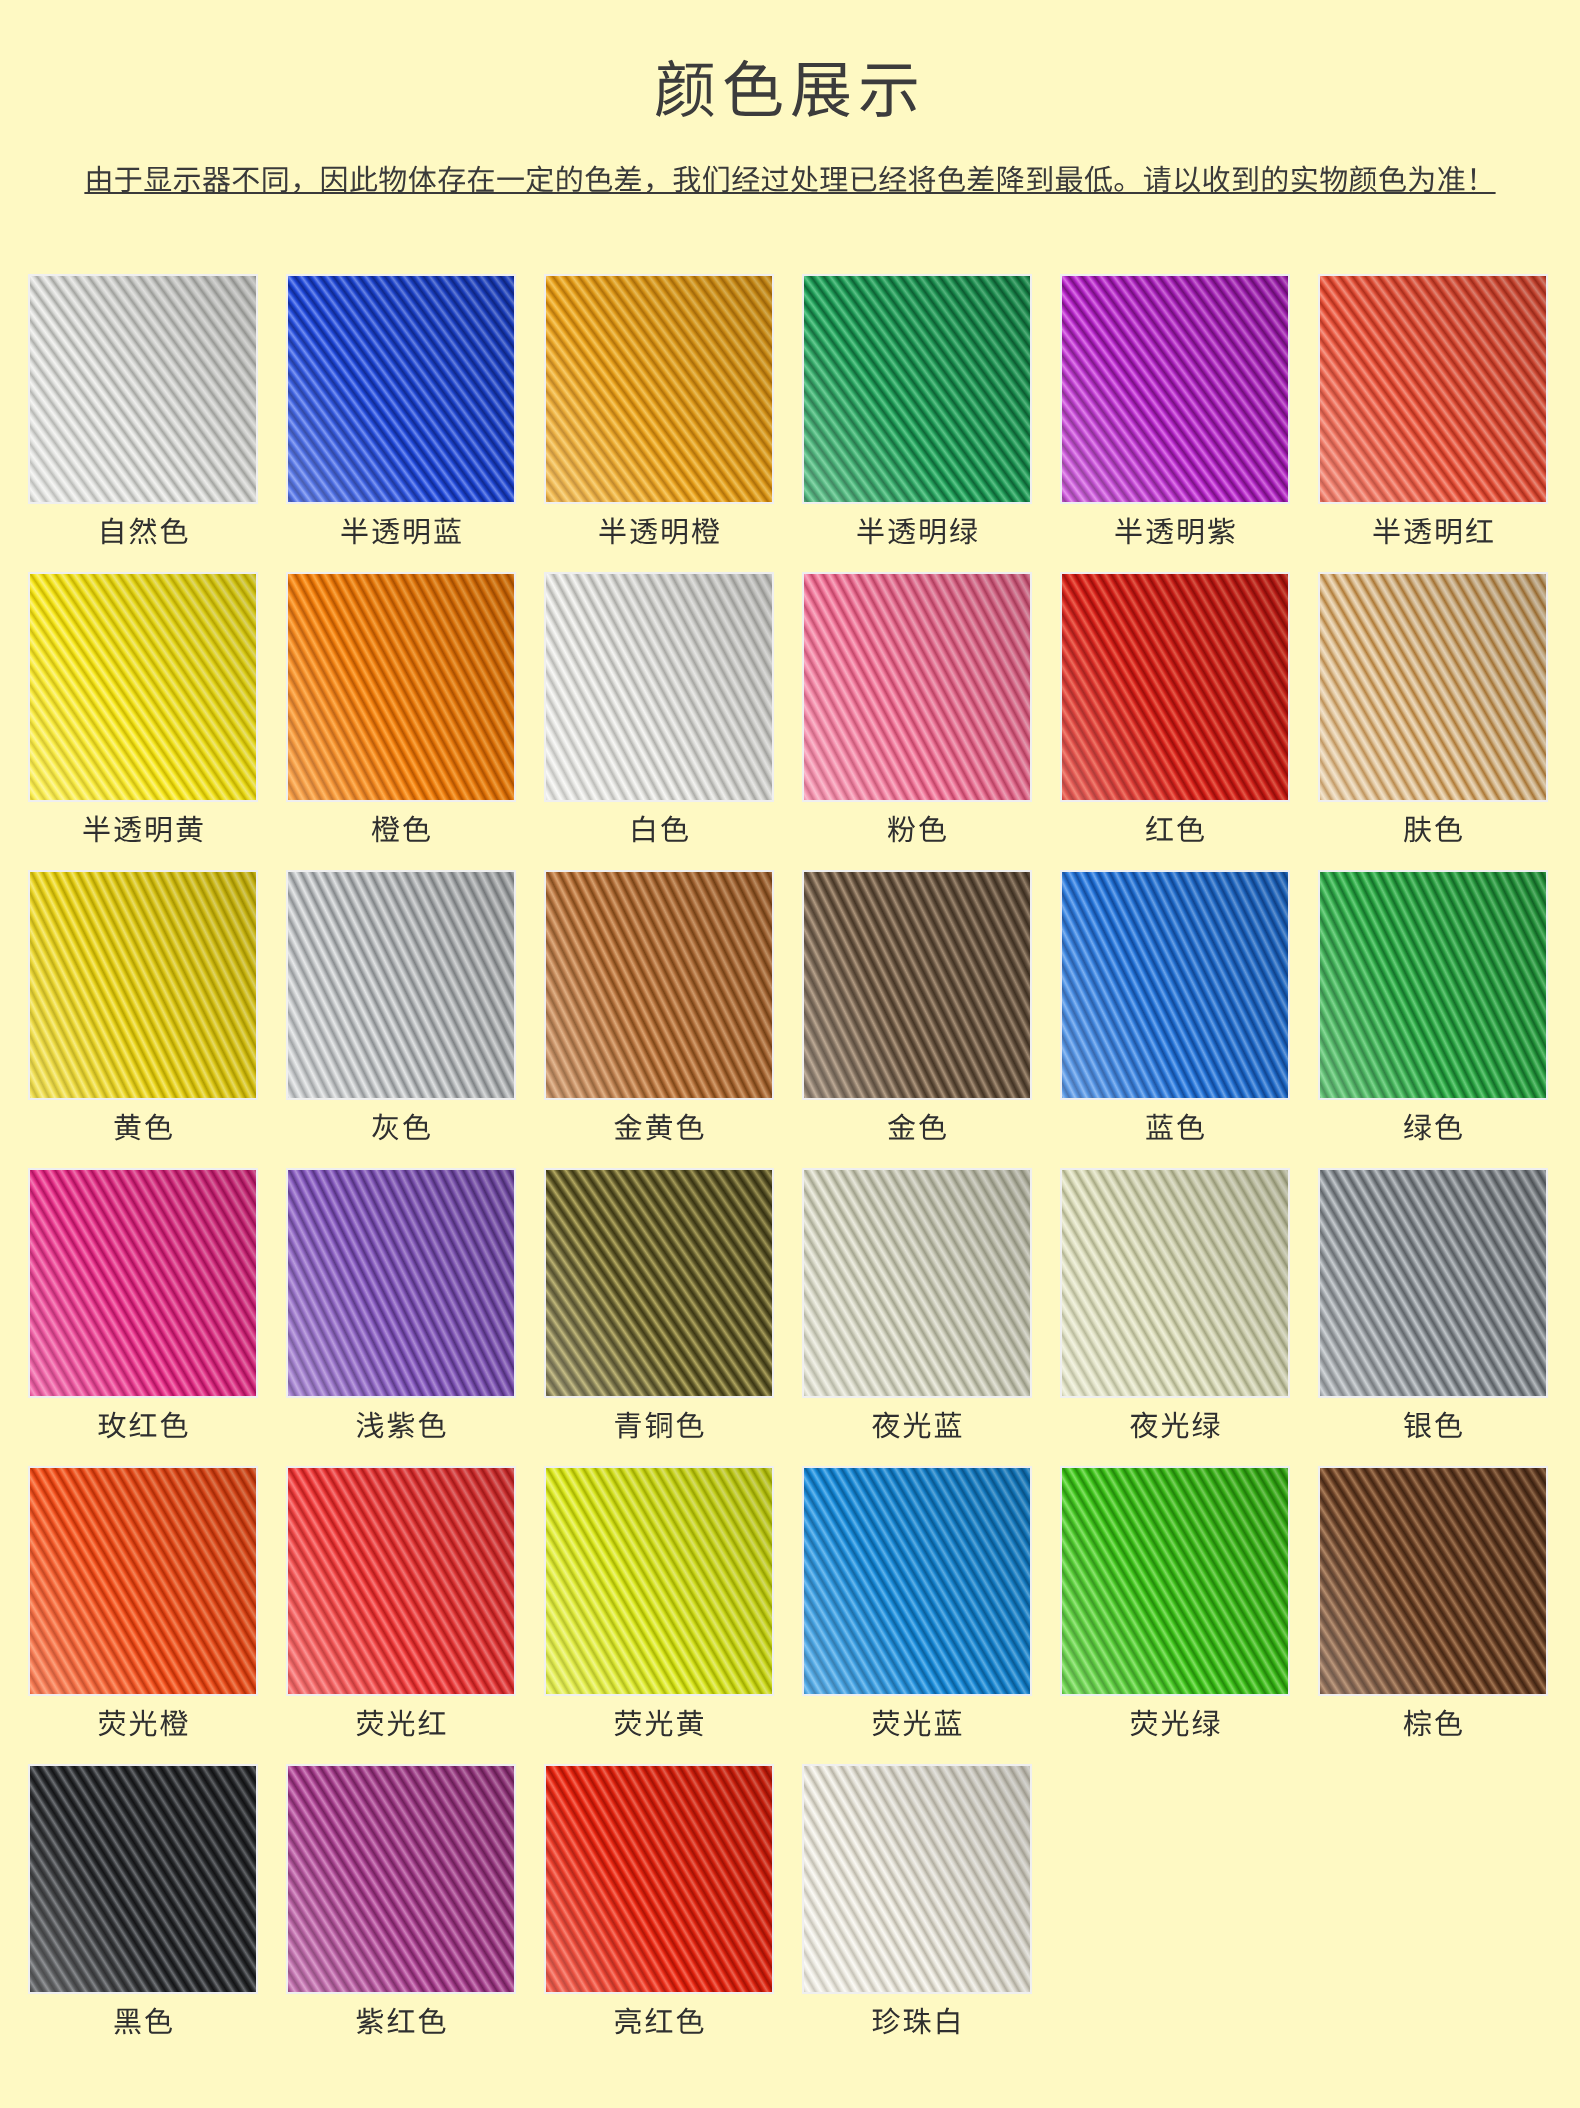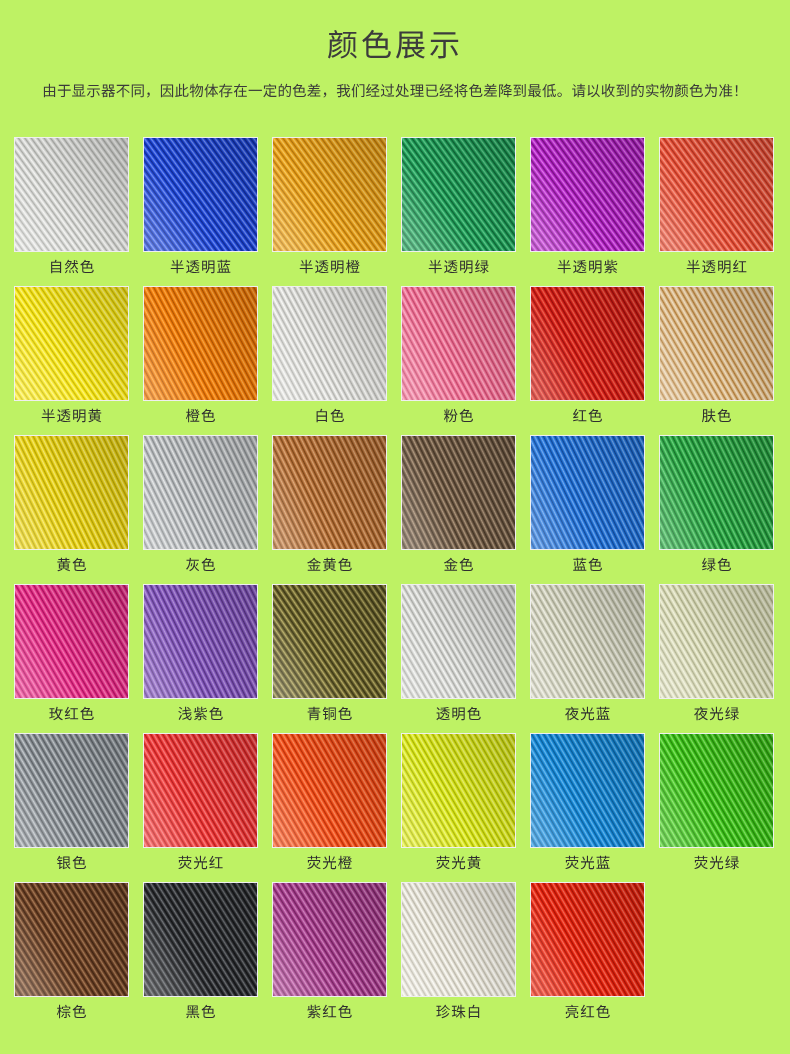--- a/index.html
+++ b/index.html
@@ -13,21 +13,21 @@
     height: 1054px;
     font-family: "Liberation Sans", "DejaVu Sans", sans-serif;
     color: #333333;
     overflow: hidden;
   }
 
   .page {
     width: 790px;
     height: 1054px;
     position: relative;
-    background: #bef264;
+    background: #fef9c3;
     box-sizing: border-box;
   }
 
   
   .header {
     text-align: center;
     padding-top: 26px;
   }
   .page-title {
     font-size: 31px;
@@ -37,20 +37,21 @@
     letter-spacing: 3px;
     margin: 0;
   }
   .page-subtitle {
     font-size: 14.5px;
     line-height: 22px;
     color: #3a3a3a;
     margin: 14px 0 4px 0;
     letter-spacing: 0.2px;
     white-space: nowrap;
+    text-decoration: underline;
   }
 
   
   .swatch-grid {
     position: absolute;
     left: 14px;
     top: 137px;
     width: 762px;
     display: grid;
     grid-template-columns: repeat(6, 116px);
@@ -245,56 +246,50 @@
         <div class="label">浅紫色</div>
       </div>
       <div class="swatch-cell">
         <div class="swatch-img">
           <div class="bundle" style="--ang: -34deg; background: repeating-linear-gradient(90deg, rgb(60, 55, 19) 0px, rgb(107, 100, 49) 1.3px, rgb(182, 171, 99) 2.6px, rgb(107, 100, 49) 3.9px, rgb(60, 55, 19) 5.2px);"></div>
         </div>
         <div class="label">青铜色</div>
       </div>
       <div class="swatch-cell">
         <div class="swatch-img">
-          <div class="bundle" style="--ang: -30deg; background: repeating-linear-gradient(90deg, rgb(167, 168, 164) 0px, rgb(213, 214, 210) 1.3px, rgb(244, 245, 243) 2.6px, rgb(213, 214, 210) 3.9px, rgb(167, 168, 164) 5.2px);"></div>
-        </div>
-        <div class="label">透明色</div>
-      </div>
-      <div class="swatch-cell">
-        <div class="swatch-img">
           <div class="bundle" style="--ang: -30deg; background: repeating-linear-gradient(90deg, rgb(163, 164, 142) 0px, rgb(207, 207, 188) 1.3px, rgb(238, 238, 226) 2.6px, rgb(207, 207, 188) 3.9px, rgb(163, 164, 142) 5.2px);"></div>
         </div>
         <div class="label">夜光蓝</div>
       </div>
       <div class="swatch-cell">
         <div class="swatch-img">
           <div class="bundle" style="--ang: -30deg; background: repeating-linear-gradient(90deg, rgb(169, 171, 134) 0px, rgb(216, 217, 184) 1.3px, rgb(240, 241, 218) 2.6px, rgb(216, 217, 184) 3.9px, rgb(169, 171, 134) 5.2px);"></div>
         </div>
         <div class="label">夜光绿</div>
       </div>
       <div class="swatch-cell">
         <div class="swatch-img">
           <div class="bundle" style="--ang: -30deg; background: repeating-linear-gradient(90deg, rgb(91, 96, 101) 0px, rgb(139, 145, 150) 1.3px, rgb(195, 200, 204) 2.6px, rgb(139, 145, 150) 3.9px, rgb(91, 96, 101) 5.2px);"></div>
         </div>
         <div class="label">银色</div>
       </div>
       <div class="swatch-cell">
         <div class="swatch-img">
+          <div class="bundle" style="--ang: -30deg; background: repeating-linear-gradient(90deg, rgb(188, 47, 5) 0px, rgb(244, 81, 30) 1.3px, rgb(251, 138, 92) 2.6px, rgb(244, 81, 30) 3.9px, rgb(188, 47, 5) 5.2px);"></div>
+        </div>
+        <div class="label">荧光橙</div>
+      </div>
+      <div class="swatch-cell">
+        <div class="swatch-img">
           <div class="bundle" style="--ang: -30deg; background: repeating-linear-gradient(90deg, rgb(184, 27, 27) 0px, rgb(239, 59, 59) 1.3px, rgb(250, 124, 124) 2.6px, rgb(239, 59, 59) 3.9px, rgb(184, 27, 27) 5.2px);"></div>
         </div>
         <div class="label">荧光红</div>
       </div>
       <div class="swatch-cell">
         <div class="swatch-img">
-          <div class="bundle" style="--ang: -30deg; background: repeating-linear-gradient(90deg, rgb(188, 47, 5) 0px, rgb(244, 81, 30) 1.3px, rgb(251, 138, 92) 2.6px, rgb(244, 81, 30) 3.9px, rgb(188, 47, 5) 5.2px);"></div>
-        </div>
-        <div class="label">荧光橙</div>
-      </div>
-      <div class="swatch-cell">
-        <div class="swatch-img">
           <div class="bundle" style="--ang: -30deg; background: repeating-linear-gradient(90deg, rgb(168, 180, 0) 0px, rgb(219, 232, 31) 1.3px, rgb(237, 245, 119) 2.6px, rgb(219, 232, 31) 3.9px, rgb(168, 180, 0) 5.2px);"></div>
         </div>
         <div class="label">荧光黄</div>
       </div>
       <div class="swatch-cell">
         <div class="swatch-img">
           <div class="bundle" style="--ang: -30deg; background: repeating-linear-gradient(90deg, rgb(10, 95, 156) 0px, rgb(22, 137, 216) 1.3px, rgb(99, 182, 238) 2.6px, rgb(22, 137, 216) 3.9px, rgb(10, 95, 156) 5.2px);"></div>
         </div>
         <div class="label">荧光蓝</div>
       </div>
@@ -317,25 +312,25 @@
         <div class="label">黑色</div>
       </div>
       <div class="swatch-cell">
         <div class="swatch-img">
           <div class="bundle" style="--ang: -32deg; background: repeating-linear-gradient(90deg, rgb(116, 33, 95) 0px, rgb(168, 64, 143) 1.3px, rgb(209, 131, 190) 2.6px, rgb(168, 64, 143) 3.9px, rgb(116, 33, 95) 5.2px);"></div>
         </div>
         <div class="label">紫红色</div>
       </div>
       <div class="swatch-cell">
         <div class="swatch-img">
+          <div class="bundle" style="--ang: -30deg; background: repeating-linear-gradient(90deg, rgb(171, 18, 4) 0px, rgb(232, 36, 15) 1.3px, rgb(247, 106, 87) 2.6px, rgb(232, 36, 15) 3.9px, rgb(171, 18, 4) 5.2px);"></div>
+        </div>
+        <div class="label">亮红色</div>
+      </div>
+      <div class="swatch-cell">
+        <div class="swatch-img">
           <div class="bundle" style="--ang: -30deg; background: repeating-linear-gradient(90deg, rgb(187, 183, 169) 0px, rgb(228, 225, 214) 1.3px, rgb(251, 250, 245) 2.6px, rgb(228, 225, 214) 3.9px, rgb(187, 183, 169) 5.2px);"></div>
         </div>
         <div class="label">珍珠白</div>
       </div>
-      <div class="swatch-cell">
-        <div class="swatch-img">
-          <div class="bundle" style="--ang: -30deg; background: repeating-linear-gradient(90deg, rgb(171, 18, 4) 0px, rgb(232, 36, 15) 1.3px, rgb(247, 106, 87) 2.6px, rgb(232, 36, 15) 3.9px, rgb(171, 18, 4) 5.2px);"></div>
-        </div>
-        <div class="label">亮红色</div>
-      </div>
     </div>
 
 </div>
 
 </body></html>

